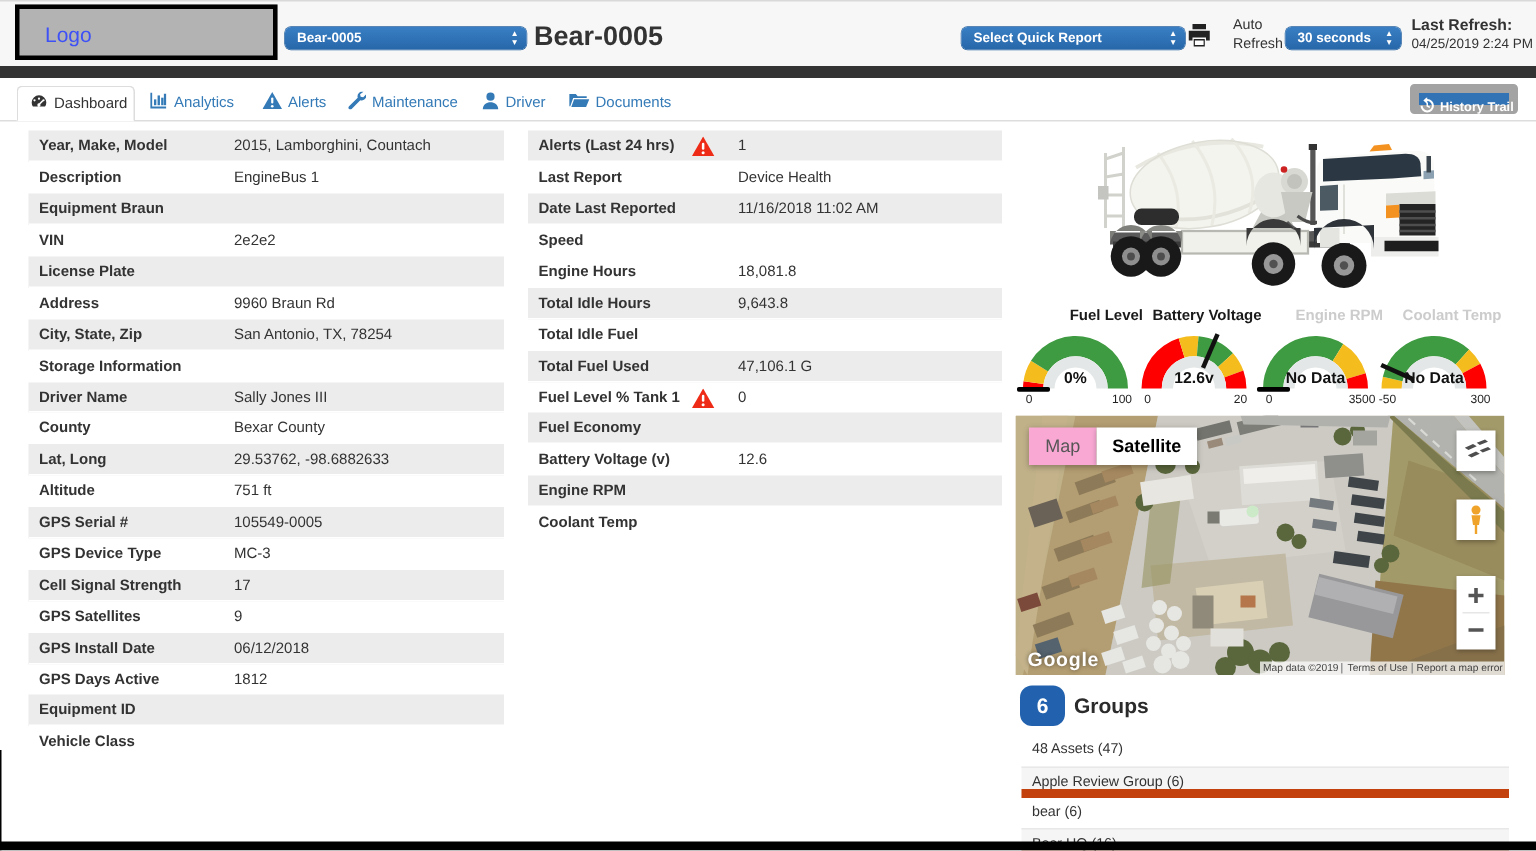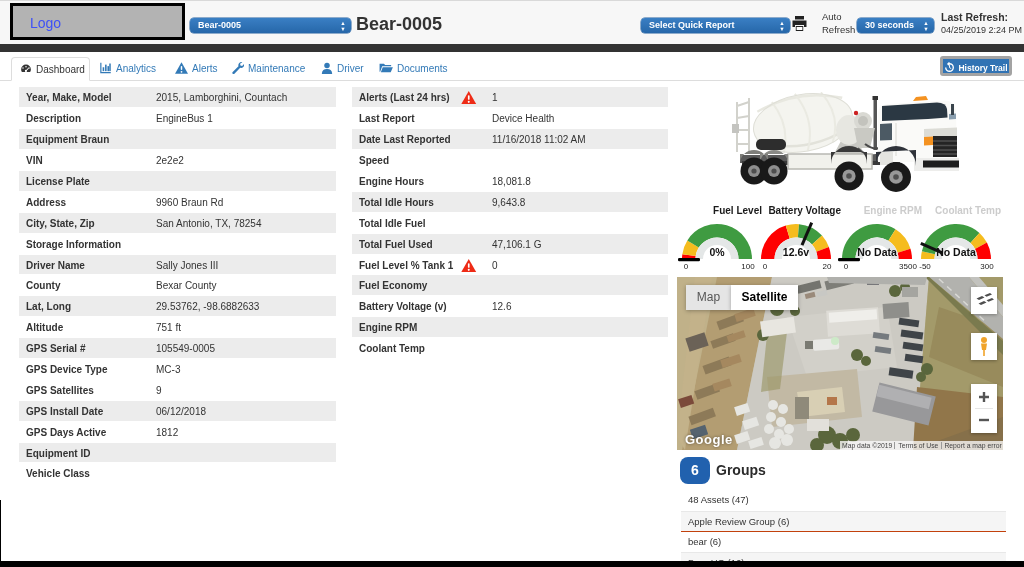--- a/index.html
+++ b/index.html
@@ -21,21 +21,21 @@
 #sel-secs { left:857px; top:17px; width:77px; }
 #last-refresh { position:absolute; left:941px; top:10px; font-size:9px; color:#333; line-height:12px; white-space:nowrap; }
 #last-refresh b { font-size:10.5px; }
 #darkbar { position:absolute; left:0; top:44px; width:1024px; height:8px; background:#333; }
 
 
 #tabline { position:absolute; left:0; top:80px; width:1024px; height:1px; background:#ddd; }
 .tab { position:absolute; top:57px; height:24px; font-size:10px; line-height:24px; color:#337ab7; white-space:nowrap; }
 .tab svg { vertical-align:-2px; margin-right:5px; }
 #tab-dash { left:11px; width:79px; background:#fff; border:1px solid #ddd; border-bottom:1px solid #fff; border-radius:4px 4px 0 0; color:#333; padding-left:8px; z-index:3; }
-#btn-history { position:absolute; left:940px; top:56px; width:72px; height:20px; background:#3173b4; border:3px solid #a3a3a3; border-radius:3px; color:#fff; font-size:8.5px; font-weight:bold; line-height:18px; text-align:center; white-space:nowrap; }
+#btn-history { position:absolute; left:940px; top:56px; width:72px; height:20px; background:#3173b4; border:6px solid #a3a3a3; border-radius:3px; color:#fff; font-size:8.5px; font-weight:bold; line-height:18px; text-align:center; white-space:nowrap; }
 
 
 .trow { position:relative; height:20.9px; font-size:10px; color:#333; }
 .trow.g { background:#ececec; box-shadow:inset 0 -1px 0 #fff; }
 .trow .lb { position:absolute; left:7px; top:5px; font-weight:bold; white-space:nowrap; }
 .trow .vl { position:absolute; top:5px; white-space:nowrap; }
 #ltable { position:absolute; left:19px; top:87.4px; width:317px; }
 #ltable .vl { left:137px; }
 #mtable { position:absolute; left:352px; top:87.4px; width:316px; }
 #mtable .vl { left:140px; }
@@ -47,21 +47,21 @@
 .gauge { position:absolute; top:217px; width:90px; height:56px; }
 
 
 #map { position:absolute; left:677px; top:277px; width:326px; height:173px; overflow:hidden; }
 .mapctl { position:absolute; background:#fff; box-shadow:0 1px 3px rgba(0,0,0,0.3); }
 
 
 #groups-badge { position:absolute; left:680px; top:457px; width:30px; height:27px; background:#2161ae; border-radius:8px; color:#fff; font-weight:bold; font-size:14px; text-align:center; line-height:27px; }
 #groups-title { position:absolute; left:716px; top:462px; font-size:14px; font-weight:bold; color:#2b2b2b; }
 .grow { position:absolute; left:681px; width:325px; height:20.8px; font-size:9.5px; color:#333; line-height:20.8px; padding-left:7px; }
-.grow.g { background:#f5f5f5; border-top:1px solid #e8e8e8; border-bottom:1px solid #c2410c; }
+.grow.g { background:#f5f5f5; border-top:1px solid #e8e8e8; border-bottom:6px solid #c2410c; }
 
 #bottombar { position:absolute; left:0; top:561px; width:1024px; height:6px; background:#000; }
 #leftedge { position:absolute; left:0; top:500px; width:1px; height:67px; background:#000; }
 </style>
 </head>
 <body>
 <div id="page">
   <div id="header">
     <div id="logobox">
         <span>Logo</span>
@@ -170,20 +170,24 @@
         <span class="lb">Altitude</span>
         <span class="vl">751 ft</span>
       </div>
 <div class="trow g">
         <span class="lb">GPS Serial #</span>
         <span class="vl">105549-0005</span>
       </div>
 <div class="trow">
         <span class="lb">GPS Device Type</span>
         <span class="vl">MC-3</span>
+      </div>
+<div class="trow g">
+        <span class="lb">Cell Signal Strength</span>
+        <span class="vl">17</span>
       </div>
 <div class="trow">
         <span class="lb">GPS Satellites</span>
         <span class="vl">9</span>
       </div>
 <div class="trow g">
         <span class="lb">GPS Install Date</span>
         <span class="vl">06/12/2018</span>
       </div>
 <div class="trow">
@@ -499,21 +503,21 @@
 <rect x="150" y="120" width="10" height="8" fill="#b4764a"></rect>
 
 <rect x="128" y="16" width="10" height="5" fill="#9a8a7a" transform="rotate(-14 133 18)"></rect>
 <rect x="140" y="14" width="10" height="5" fill="#c8c8c4" transform="rotate(-14 145 16)"></rect>
 <rect x="120" y="6" width="24" height="8" fill="#74746e" transform="rotate(-14 132 10)"></rect>
 <rect x="148" y="1" width="28" height="9" fill="#7e7e78" transform="rotate(-14 162 5)"></rect>
 <rect x="190" y="2" width="12" height="6" fill="#77777a"></rect>
 
 <polygon points="150,0 250,0 248,8 152,6" fill="#b0b0ac"></polygon>
 </svg>
-<div style="position:absolute;left:9px;top:8px;width:45px;height:25px;background:#e5e5e5;box-shadow:0 1px 4px rgba(0,0,0,0.3);color:#565656;font-size:12px;text-align:center;line-height:25px">Map</div>
+<div style="position:absolute;left:9px;top:8px;width:45px;height:25px;background:#f9a8d4;box-shadow:0 1px 4px rgba(0,0,0,0.3);color:#565656;font-size:12px;text-align:center;line-height:25px">Map</div>
 <div style="position:absolute;left:54px;top:8px;width:67px;height:25px;background:#fff;box-shadow:0 1px 4px rgba(0,0,0,0.3);color:#000;font-size:12px;font-weight:bold;text-align:center;line-height:25px">Satellite</div>
 <div class="mapctl" style="left:294px;top:10px;width:26px;height:27px">
 <svg width="26" height="27" viewBox="0 0 26 27">
           <path d="M5.5 11.5 L11 9 L13.5 10.5 L8 13 Z" fill="#4e4e4e"></path>
           <path d="M13.5 8.2 L19 6 L21 7.5 L15.5 9.7 Z" fill="#4e4e4e"></path>
           <path d="M7.5 16.5 L13 14 L15.5 15.5 L10 18 Z" fill="#4e4e4e"></path>
           <path d="M15.5 13.2 L21 11 L23 12.5 L17.5 14.7 Z" fill="#4e4e4e"></path>
         </svg></div>
 <div class="mapctl" style="left:294px;top:56px;width:26px;height:27px">
 <svg width="26" height="27" viewBox="0 0 26 27">

